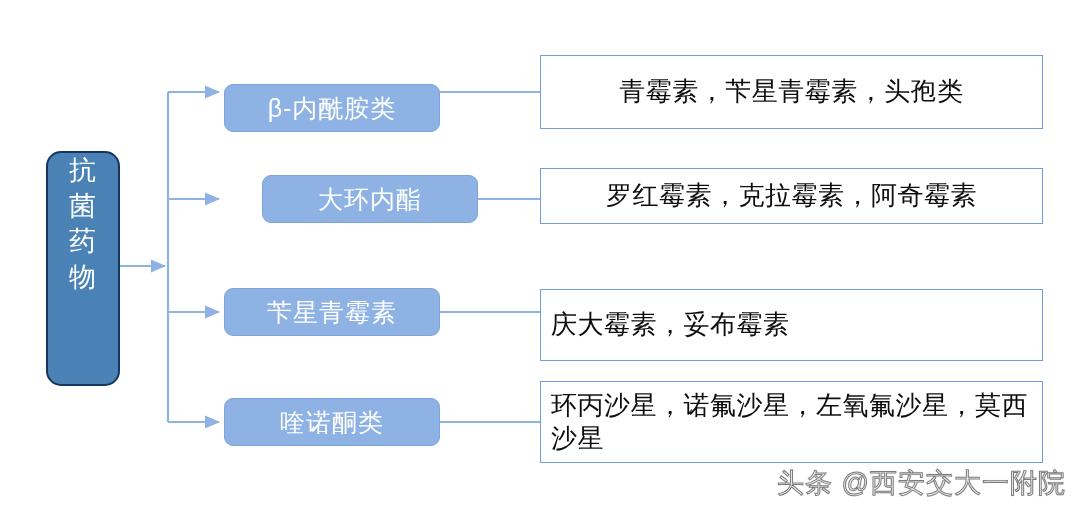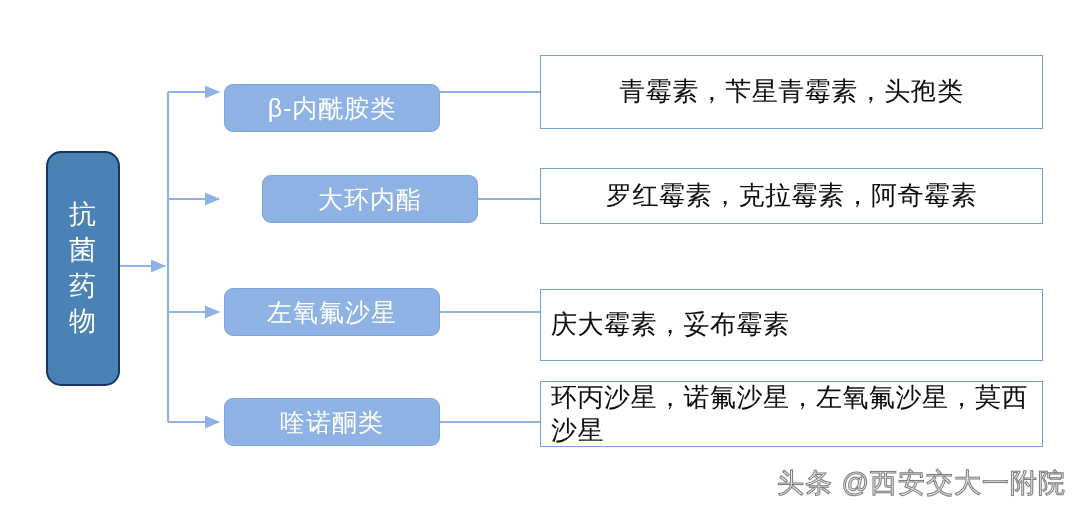--- a/index.html
+++ b/index.html
@@ -31,21 +31,21 @@
     position: absolute;
     left: 46px;
     top: 151px;
     width: 74px;
     height: 235px;
     box-sizing: border-box;
     background: #4a82b5;
     border: 2px solid #17365d;
     border-radius: 15px;
     display: flex;
-    align-items: center;
+    align-items: flex-start;
     justify-content: center;
   }
   .root-label {
     color: #ffffff;
     font-size: 27px;
     line-height: 1.32;
     letter-spacing: 1px;
     text-align: center;
     width: 1.4em;
     word-break: break-all;
@@ -138,34 +138,34 @@
     <div class="root-label">抗菌药物</div>
   </div>
 
   <div class="cat-box" style="top:68px;margin-top:16px;">
     <span class="cat-label">β-内酰胺类</span>
   </div>
   <div class="cat-box" style="top:175px;margin-left:38px;">
     <span class="cat-label">大环内酯</span>
   </div>
   <div class="cat-box" style="top:288px;">
-    <span class="cat-label">左氧氟沙星</span>
+    <span class="cat-label">苄星青霉素</span>
   </div>
   <div class="cat-box" style="top:398px;justify-content:center;">
     <span class="cat-label">喹诺酮类</span>
   </div>
 
   <div class="drug-box" style="top:55px; height:74px; justify-content:center;">
     <span class="drug-label">青霉素，苄星青霉素，头孢类</span>
   </div>
   <div class="drug-box" style="top:168px; height:56px; justify-content:center;">
     <span class="drug-label">罗红霉素，克拉霉素，阿奇霉素</span>
   </div>
   <div class="drug-box" style="top:289px; height:72px;">
     <span class="drug-label">庆大霉素，妥布霉素</span>
   </div>
-  <div class="drug-box" style="top:381px; height:66px;">
+  <div class="drug-box" style="top:381px; height:82px;">
     <span class="drug-label">环丙沙星，诺氟沙星，左氧氟沙星，莫西沙星</span>
   </div>
 
   <div class="watermark">头条 @西安交大一附院</div>
 
 </div>
 
 </body></html>

